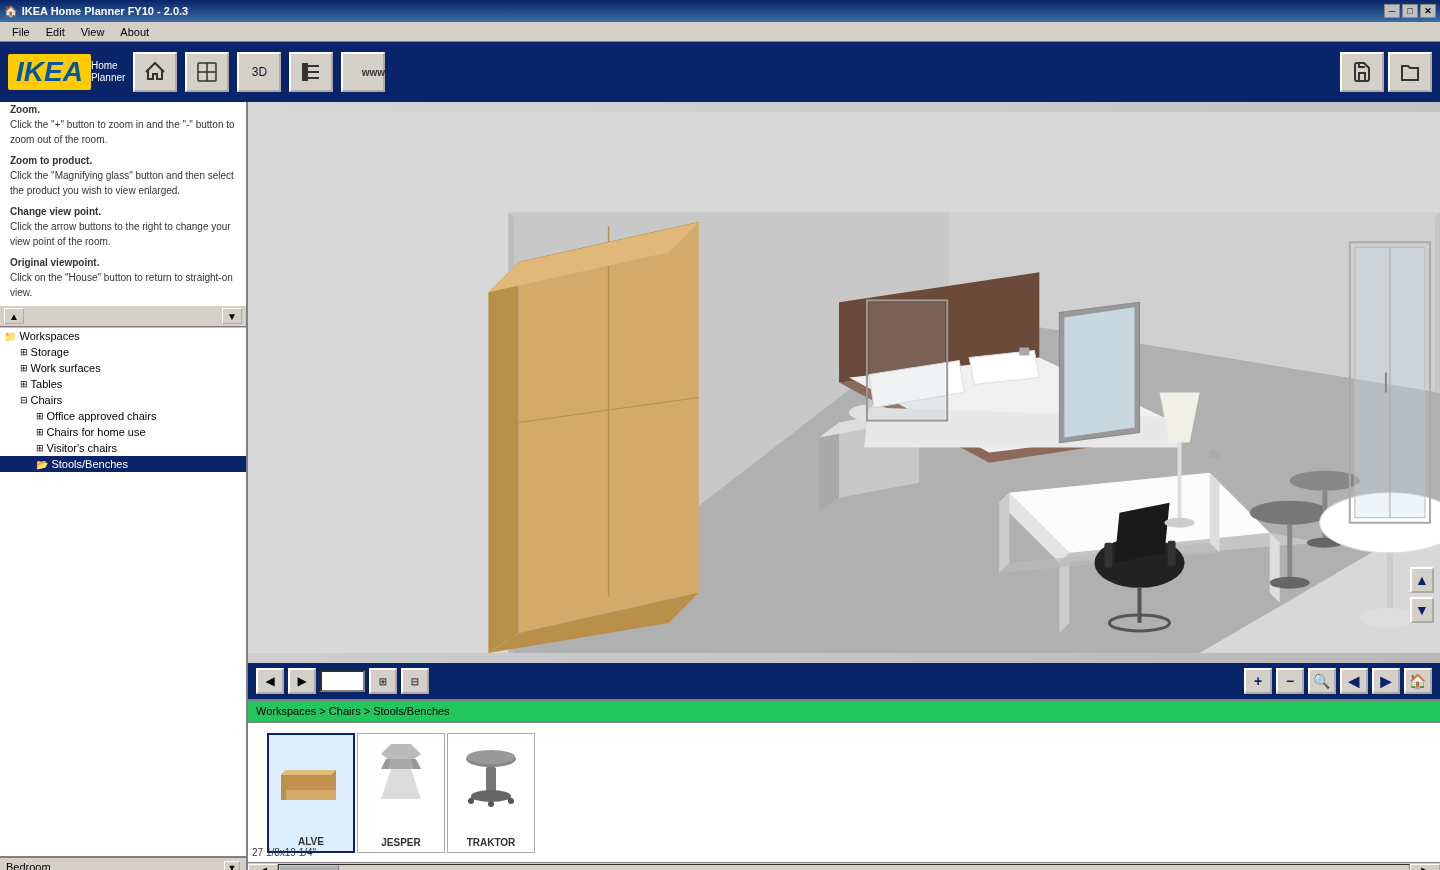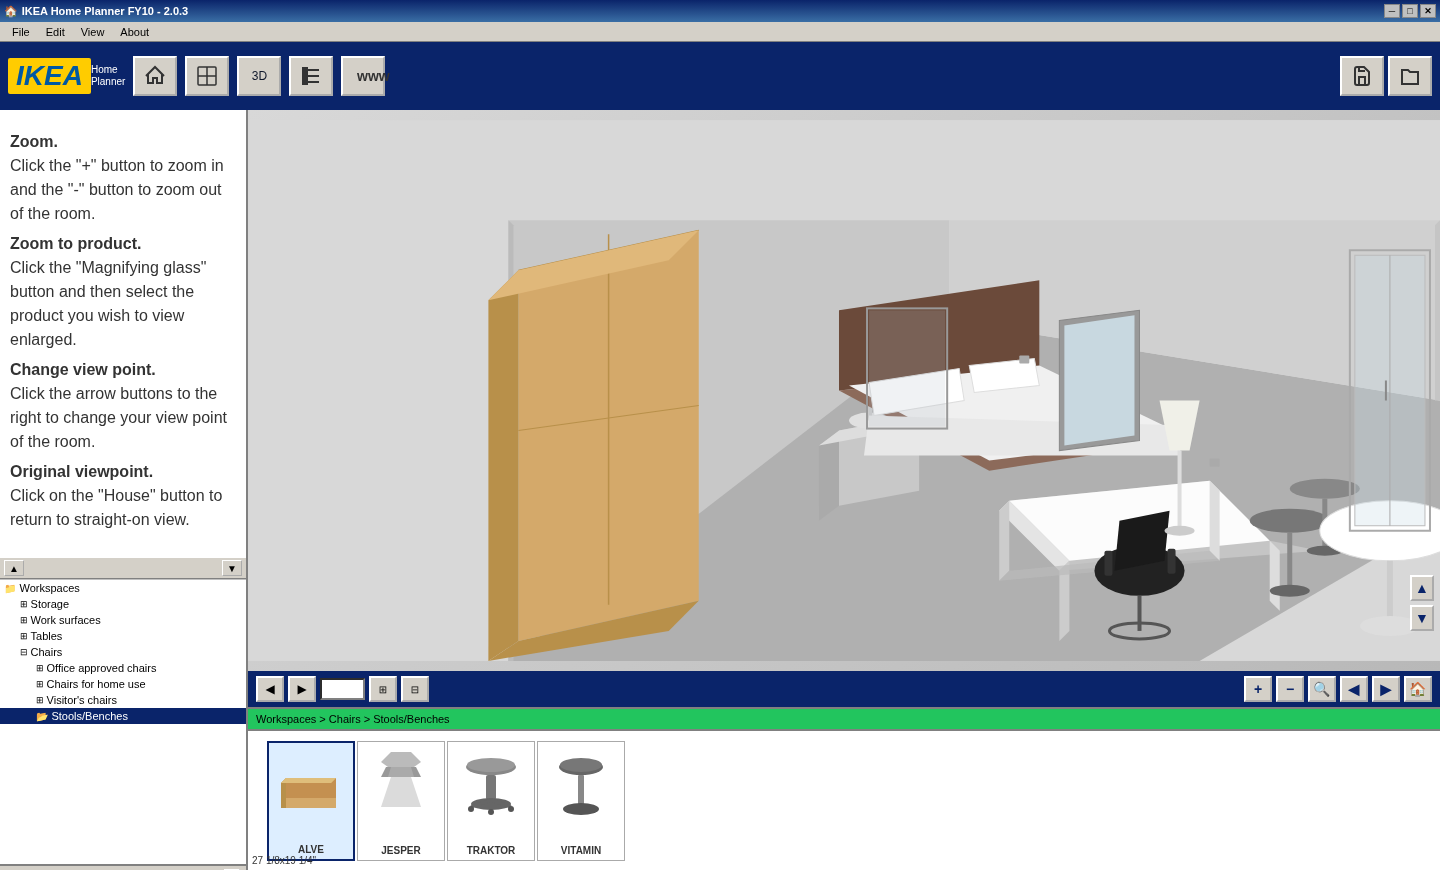--- a/index.html
+++ b/index.html
@@ -40,21 +40,21 @@
       font-size: 11px;
     }
     .menu-item {
       padding: 2px 8px;
       cursor: pointer;
     }
 
     
     #toolbar {
       background: #0a246a;
-      height: 68px;
+      height: 60px;
       display: flex;
       align-items: center;
       padding: 4px 8px;
       gap: 8px;
     }
     #ikea-logo {
       background: #ffcc00;
       color: #0058a3;
       font-size: 28px;
       font-weight: 900;
@@ -90,22 +90,22 @@
 
     
     #left-panel {
       width: 248px;
       background: white;
       border-right: 2px solid #808080;
       display: flex;
       flex-direction: column;
     }
     #help-text {
-      padding: 20px 10px;
-      font-size: 16px;
+      padding: 0 10px;
+      font-size: 10px;
       color: #333;
       line-height: 1.5;
       flex: 0 0 auto;
       overflow: hidden;
     }
     #help-text p { margin-bottom: 6px; }
     #help-text strong { font-weight: bold; }
 
     
     #right-panel {
@@ -349,21 +349,21 @@
   <div class="toolbar-btn">
     <svg width="24" height="24" viewBox="0 0 24 24" fill="none" stroke="#333" stroke-width="2">
       <line x1="4" y1="6" x2="20" y2="6"></line>
         <line x1="4" y1="12" x2="20" y2="12"></line>
       <line x1="4" y1="18" x2="20" y2="18"></line>
       <rect x="4" y="4" width="4" height="4"></rect>
         <rect x="4" y="10" width="4" height="4"></rect>
         <rect x="4" y="16" width="4" height="4"></rect>
     </svg>
   </div>
-  <div class="toolbar-btn" style="font-size:14px;font-weight:bold;color:#333;padding-left:20px;">www</div>
+  <div class="toolbar-btn" style="font-size:10px;font-weight:bold;color:#333;padding-left:20px;">www</div>
   <div id="toolbar-right">
     <div class="toolbar-btn">
       <svg width="24" height="24" viewBox="0 0 24 24" fill="none" stroke="#333" stroke-width="2">
         <path d="M17 21H7a2 2 0 01-2-2V5a2 2 0 012-2h7l5 5v11a2 2 0 01-2 2z"></path>
         <path d="M9 21v-8h6v8"></path>
           <path d="M9 3v4h6"></path>
       </svg>
     </div>
     <div class="toolbar-btn">
       <svg width="24" height="24" viewBox="0 0 24 24" fill="none" stroke="#333" stroke-width="2">
@@ -658,34 +658,20 @@
             <line x1="35" y1="53" x2="35" y2="63" stroke="#666" stroke-width="3"></line>
 
             <circle cx="15" cy="62" r="3" fill="#555"></circle>
             <circle cx="55" cy="62" r="3" fill="#555"></circle>
             <circle cx="35" cy="65" r="3" fill="#555"></circle>
           </svg>
         </div>
         <div class="product-name">TRAKTOR</div>
       </div>
 
-      <div class="product-item">
-        <div class="product-img">
-          <svg viewBox="0 0 70 70" width="70" height="70">
-
-            <ellipse cx="35" cy="20" rx="22" ry="8" fill="#666"></ellipse>
-            <ellipse cx="35" cy="18" rx="21" ry="7" fill="#777"></ellipse>
-
-            <rect x="32" y="28" width="6" height="30" fill="#888" rx="1"></rect>
-
-            <ellipse cx="35" cy="62" rx="18" ry="6" fill="#555"></ellipse>
-          </svg>
-        </div>
-        <div class="product-name">VITAMIN</div>
-      </div>
 
       <div id="product-info">
         <span>27 1/8x19 1/4"</span>
       </div>
     </div>
 
     <div id="bottom-scrollbar">
       <div style="width:30px;height:14px;background:#d4d0c8;border:1px outset #fff;display:flex;align-items:center;justify-content:center;cursor:pointer;font-size:10px;">◀</div>
       <div style="flex:1;height:14px;background:#d4d0c8;border:1px inset #808080;position:relative;">
         <div style="position:absolute;left:0;width:60px;height:100%;background:#b0b0b0;border:1px outset #ccc;"></div>

